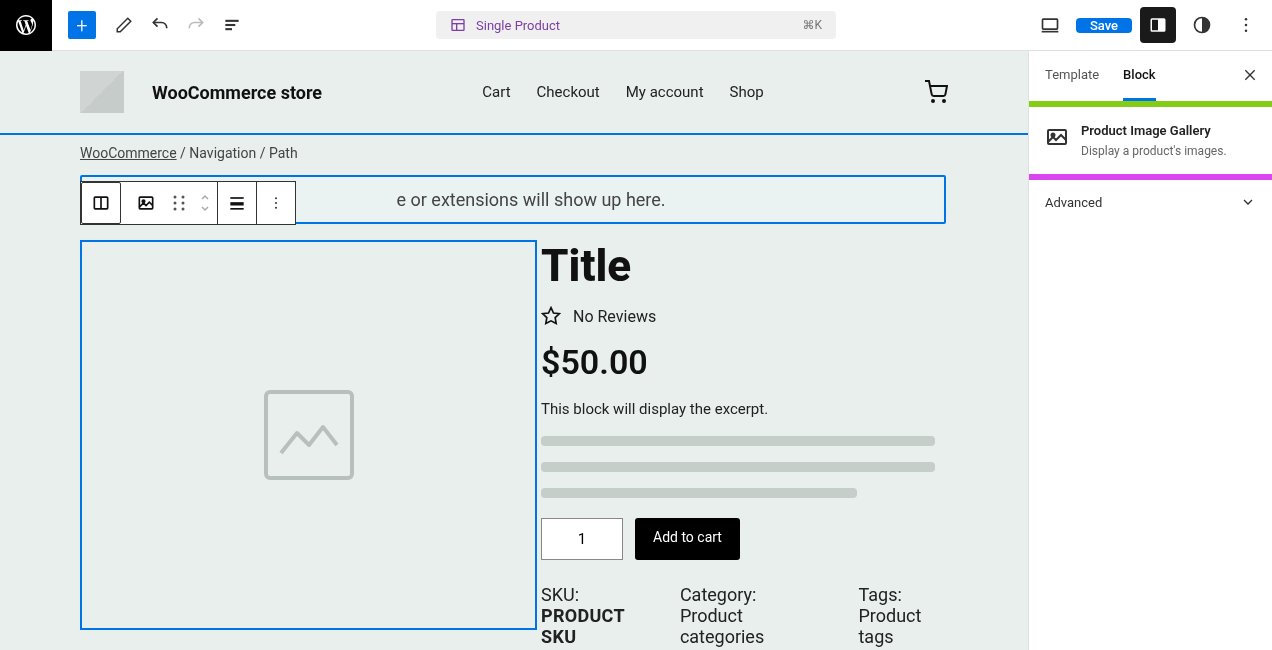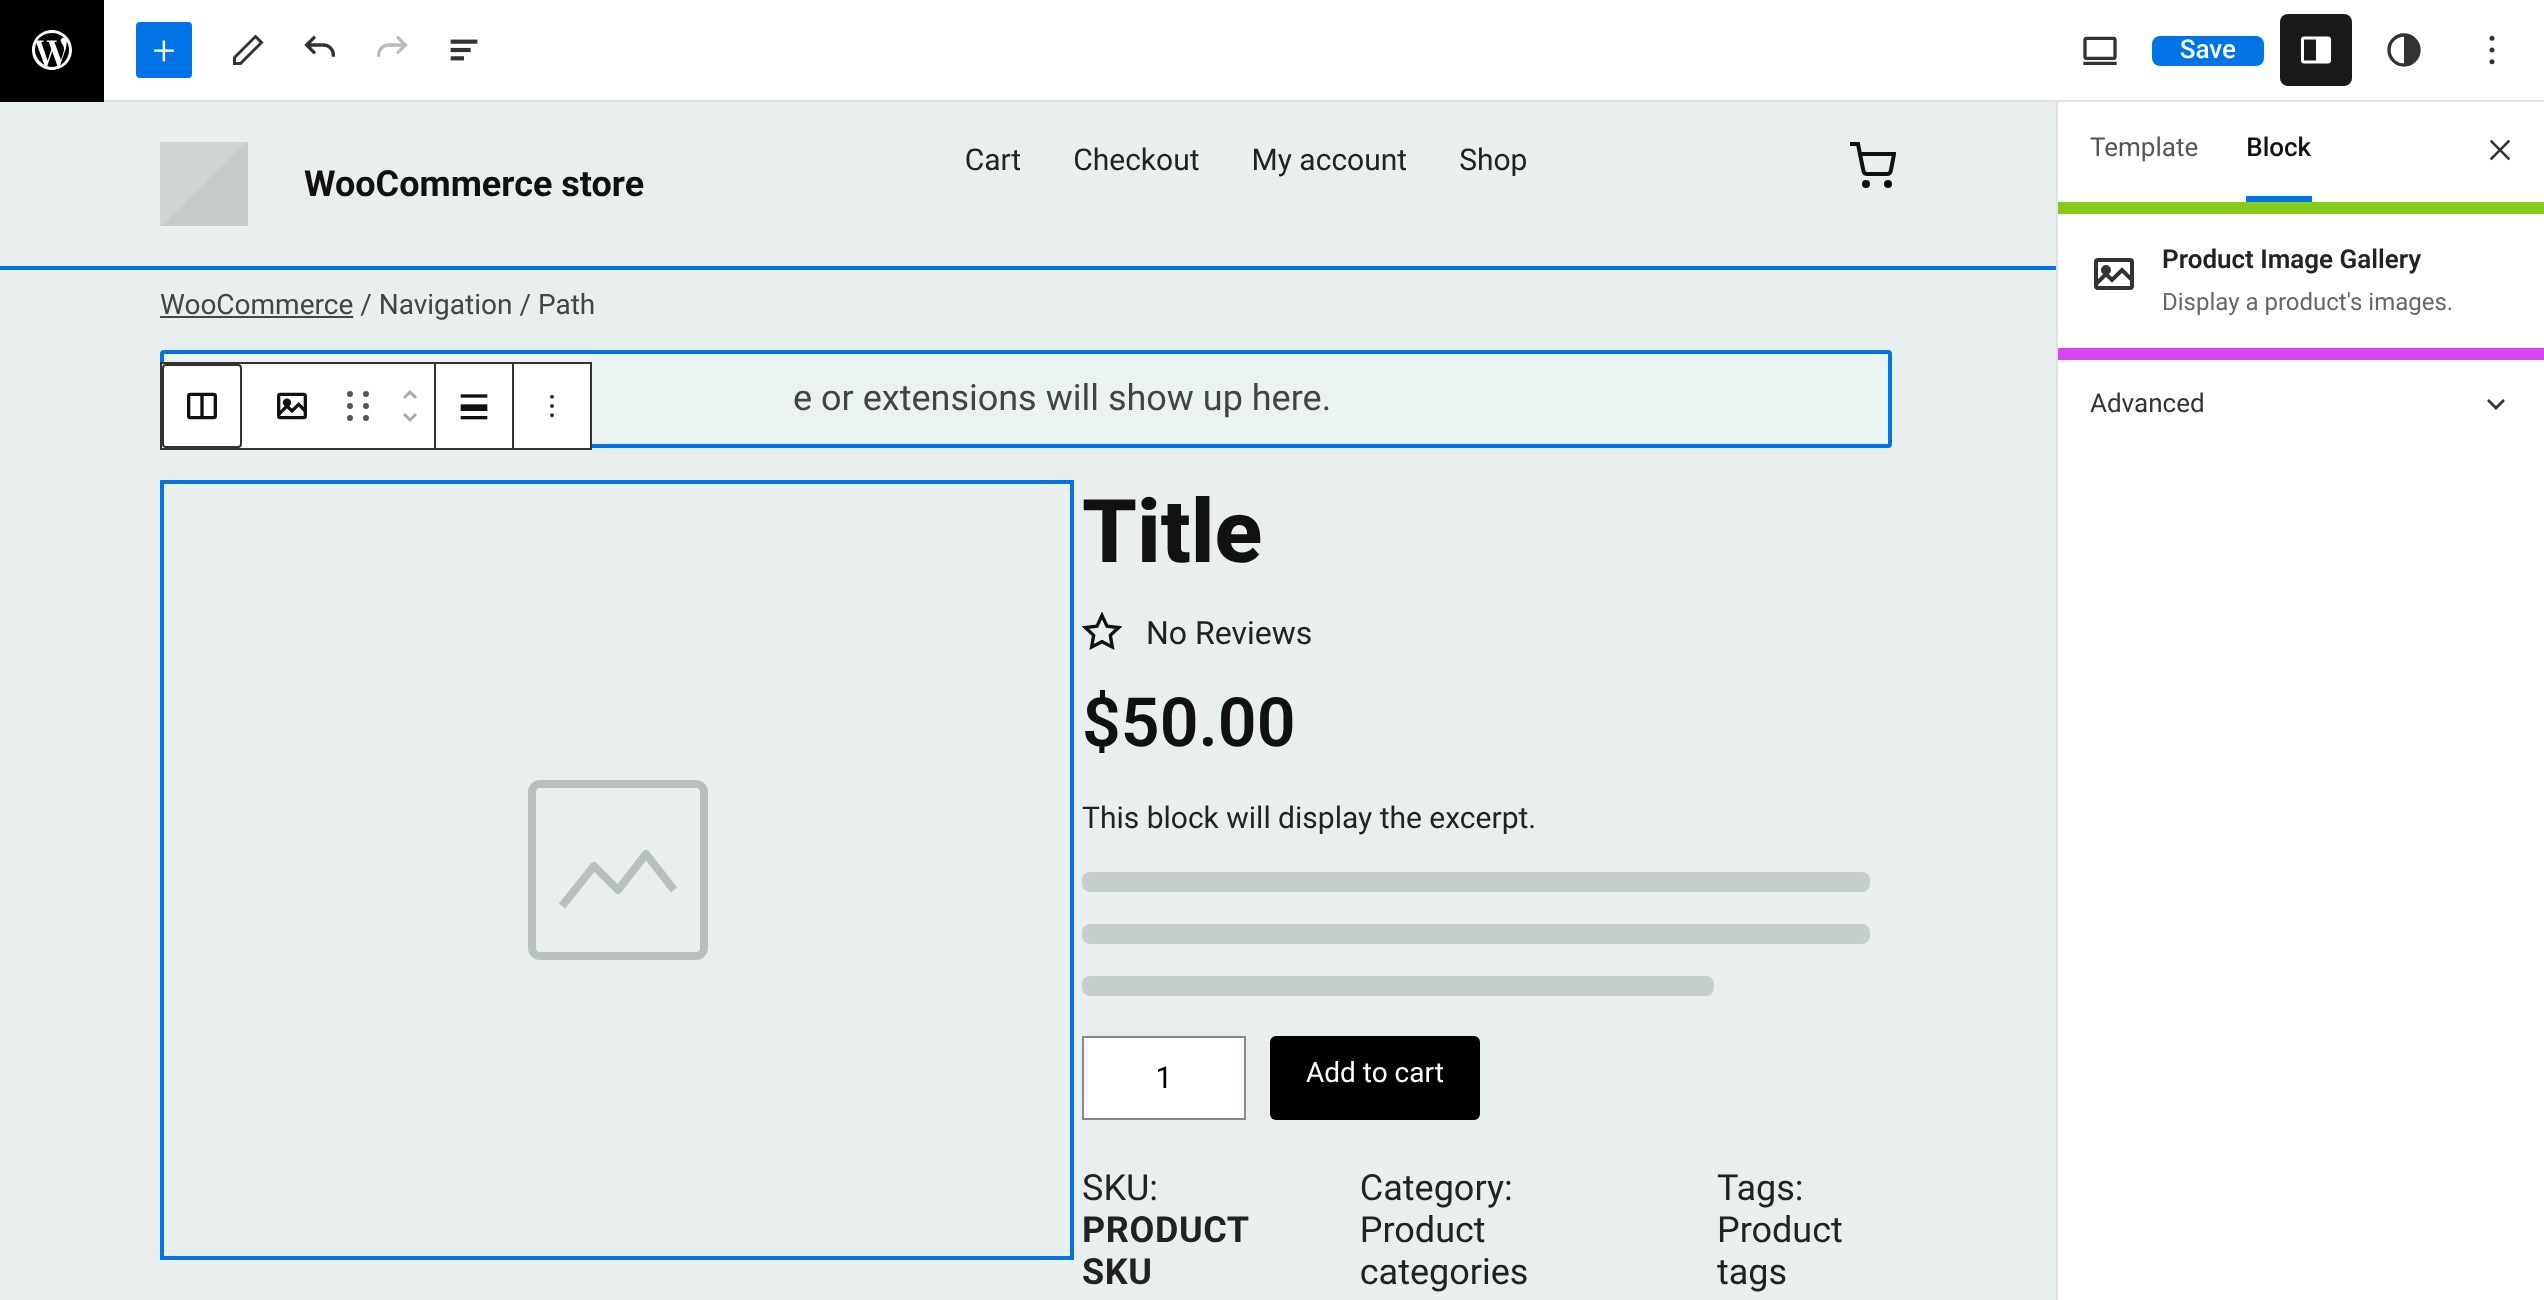--- a/index.html
+++ b/index.html
@@ -16,21 +16,21 @@
 .tc-left{display:flex;align-items:center;gap:10px}
 .tc-text{color:#7b3fa6;font-size:13px}
 .tc-short{color:#777;font-size:12px}
 .top-right{display:flex;align-items:center;gap:8px}
 .view-btn{width:36px;height:36px;display:flex;align-items:center;justify-content:center;border-radius:4px}
 .save-btn{background:#0073e6;color:#fff;padding:0 14px;border-radius:4px;font-size:13px;font-weight:500}
 .panel-btn{width:36px;height:36px;background:#1a1a1a;display:flex;align-items:center;justify-content:center;border-radius:4px}
 .panel-btn svg{fill:#fff}
 .main-area{display:flex;height:calc(100vh - 51px)}
 .canvas{flex:1;background:#e8efed;overflow:auto;position:relative}
-.site-header{display:flex;align-items:flex-start;justify-content:space-between;padding:20px 80px}
+.site-header{display:flex;align-items:center;justify-content:space-between;padding:20px 80px}
 .logo-block{display:flex;align-items:center;gap:28px}
 .logo-placeholder{width:44px;height:42px;background:linear-gradient(135deg,#d0d5d3 50%,#c5ccc9 50%)}
 .store-name{font-size:18px;font-weight:700;color:#111}
 .nav-menu{display:flex;gap:26px}
 .nav-menu a{color:#222;text-decoration:none;font-size:15px}
 .cart-icon{width:24px;height:24px}
 .content-wrap{border-top:2px solid #0073e6;padding:0 80px}
 .breadcrumb{padding:10px 0 14px 0;font-size:14px;color:#444}
 .breadcrumb span:first-child{text-decoration:underline}
 .notice-box{border:2px solid #0073e6;padding:12px 16px;background:#eaf3f1;font-size:18px;color:#444;border-radius:2px;width:866px;position:relative;margin-bottom:16px}
@@ -104,20 +104,31 @@
         </div>
       <div class="tool-icon">
           <svg width="20" height="20" viewBox="0 0 24 24" fill="none" stroke="currentColor" stroke-width="2.5">
             <line x1="4" y1="7" x2="20" y2="7"></line>
             <line x1="4" y1="12" x2="16" y2="12"></line>
             <line x1="4" y1="17" x2="12" y2="17"></line>
           </svg>
         </div>
     </div>
   </div>
+  <div class="top-center">
+    <div class="tc-left">
+      <svg width="16" height="16" viewBox="0 0 24 24" fill="none" stroke="#7b3fa6" stroke-width="2">
+          <rect x="3" y="4" width="18" height="16" rx="1"></rect>
+          <line x1="3" y1="10" x2="21" y2="10"></line>
+          <line x1="10" y1="10" x2="10" y2="20"></line>
+        </svg>
+      <span class="tc-text">Single Product</span>
+    </div>
+    <span class="tc-short">⌘K</span>
+  </div>
   <div class="top-right">
     <div class="view-btn">
         <svg width="20" height="20" viewBox="0 0 24 24" fill="none" stroke="#333" stroke-width="2">
           <rect x="3" y="5" width="18" height="12" rx="1"></rect>
           <line x1="2" y1="20" x2="22" y2="20"></line>
         </svg>
       </div>
     <div class="save-btn">Save</div>
     <div class="panel-btn">
         <svg width="18" height="18" viewBox="0 0 24 24">

